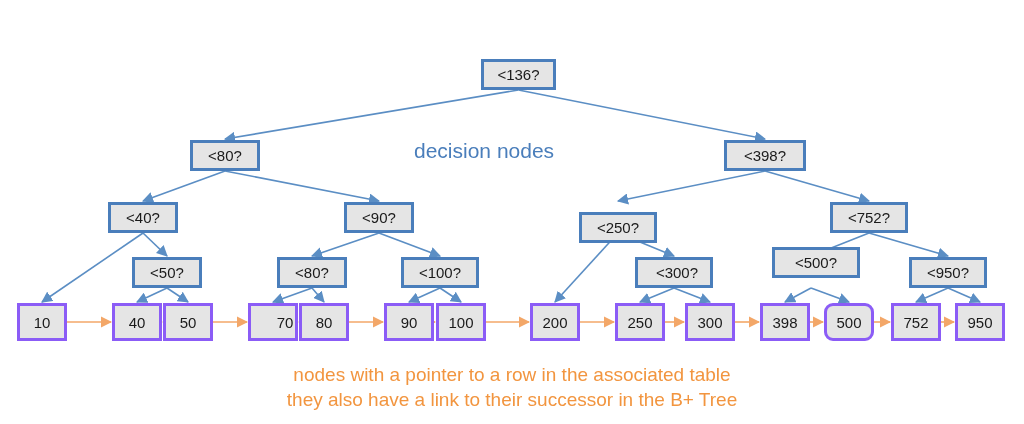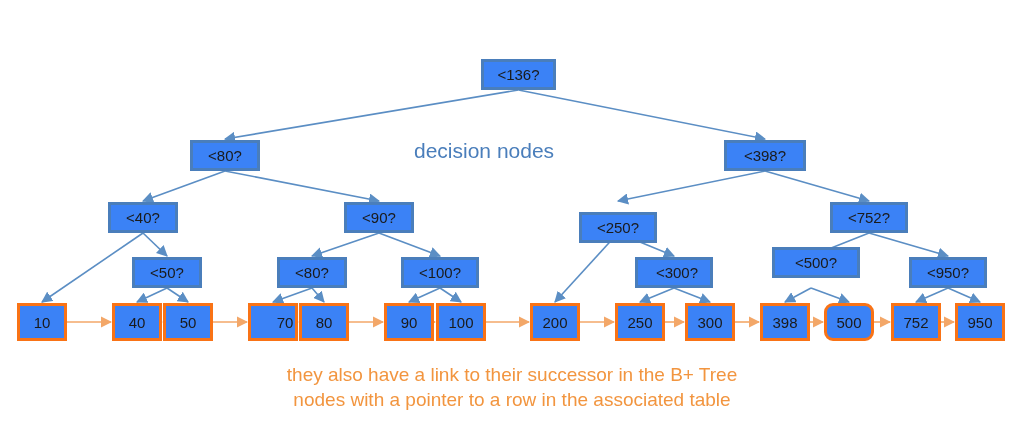--- a/index.html
+++ b/index.html
@@ -37,34 +37,34 @@
     color: #000000;
     letter-spacing: 0px;
   }
   .title span {
     border-bottom: 1.5px solid #000000;
     padding-bottom: 1px;
   }
   .node {
     position: absolute;
     box-sizing: border-box;
-    background: #3b82f6;
+    background: #e5e5e5;
     display: flex;
     align-items: center;
     justify-content: center;
     font-size: 15px;
     color: #1a1a1a;
     z-index: 5;
   }
   .decision {
     border: 3px solid #4a7ebb;
     height: 31px;
   }
   .leaf {
-    border: 3px solid #f97316;
+    border: 3px solid #8b5cf6;
     height: 38px;
     width: 50px;
     font-size: 15px;
   }
   .annot-decision {
     position: absolute;
     font-size: 21px;
     color: #4a7ebb;
     white-space: nowrap;
     z-index: 4;
@@ -220,17 +220,17 @@
         <span>752</span>
       </div>
       <div class="node leaf" style="left: 955px; top: 303px;">
         <span>950</span>
       </div>
     </div>
 
   <div class="annot-decision" style="left: 414px; top: 139px;">decision nodes</div>
 
   <div class="caption" style="top: 362px;">
+    <div>nodes with a pointer to a row in the associated table</div>
     <div>they also have a link to their successor in the B+ Tree</div>
-    <div>nodes with a pointer to a row in the associated table</div>
   </div>
 
 </div>
 
 </body></html>

